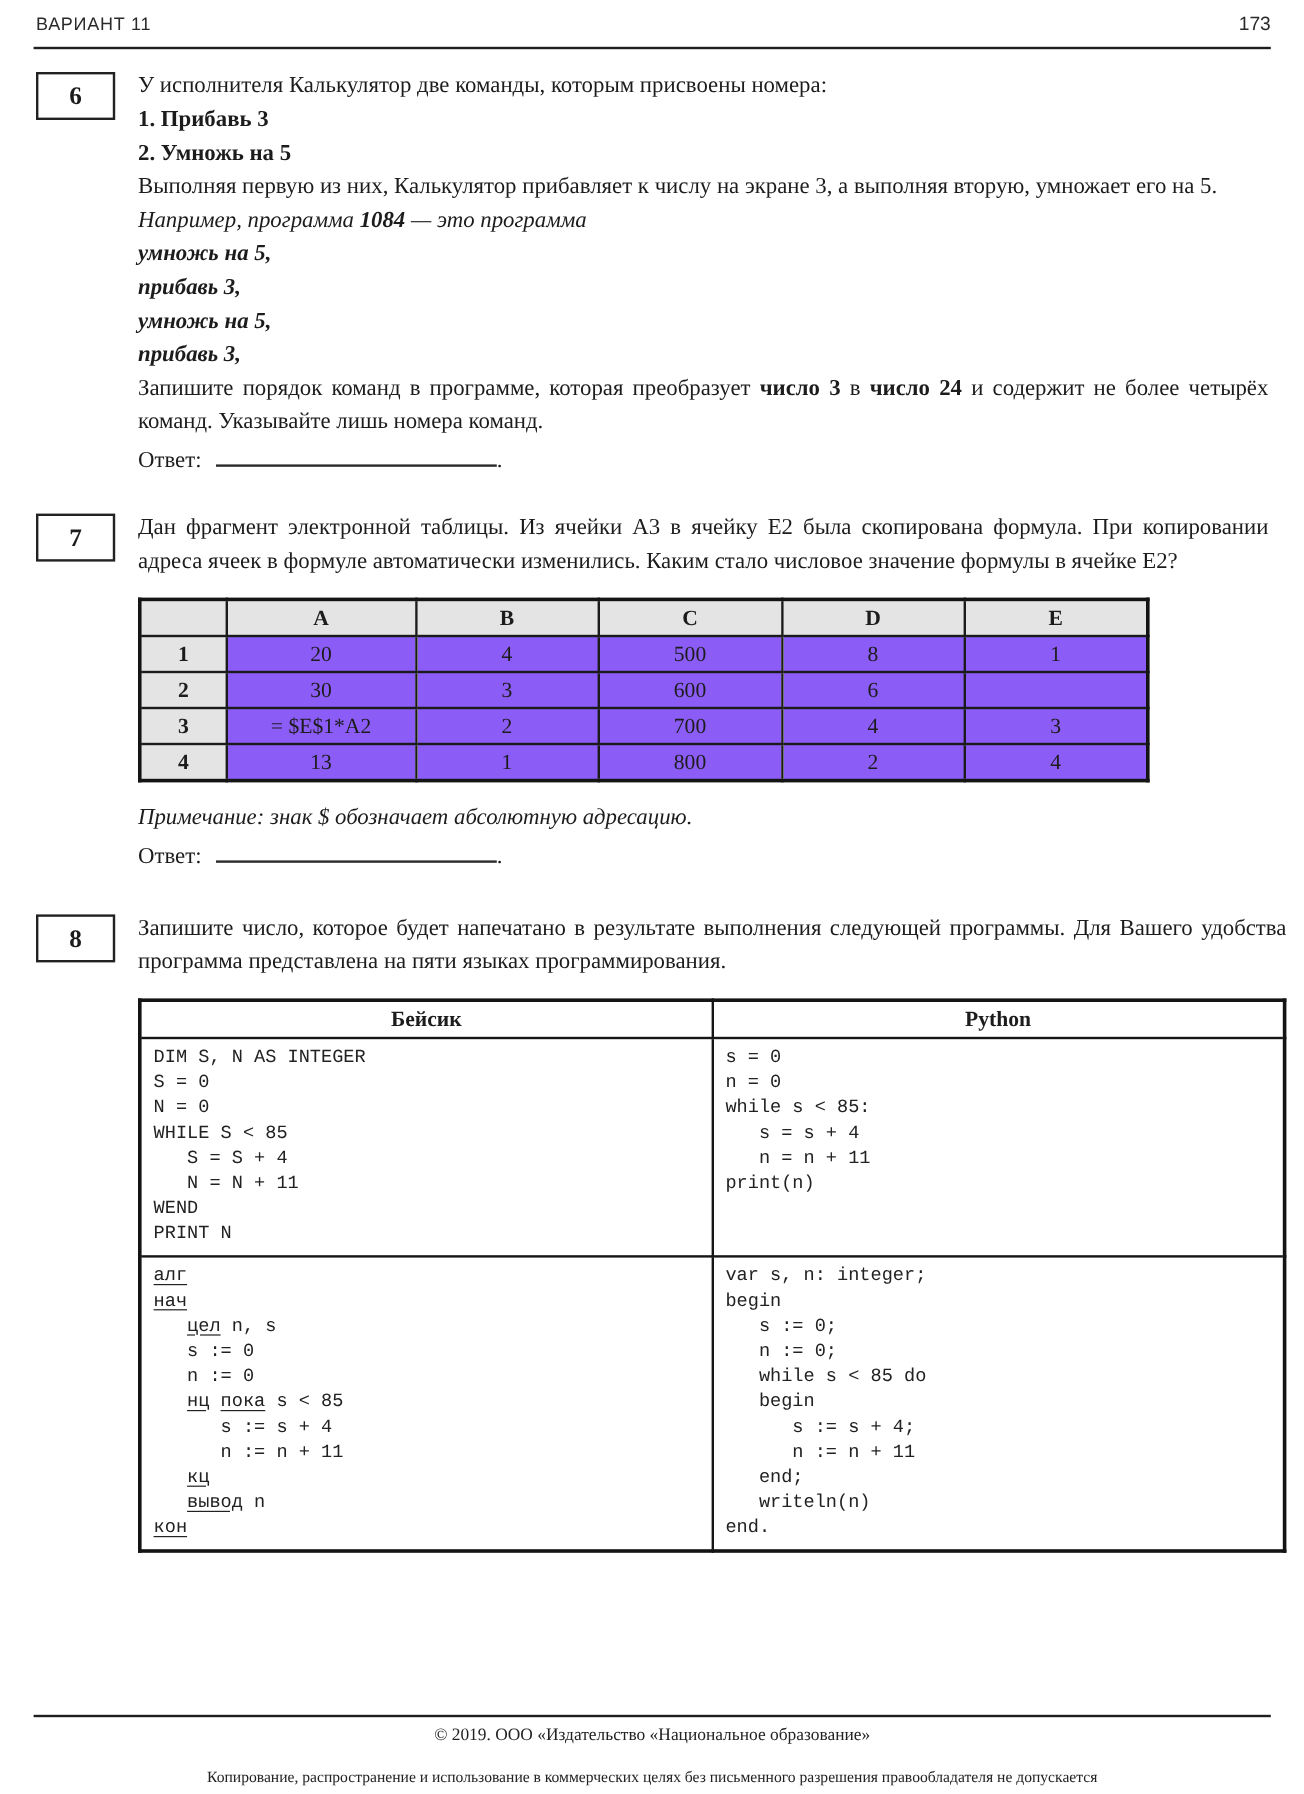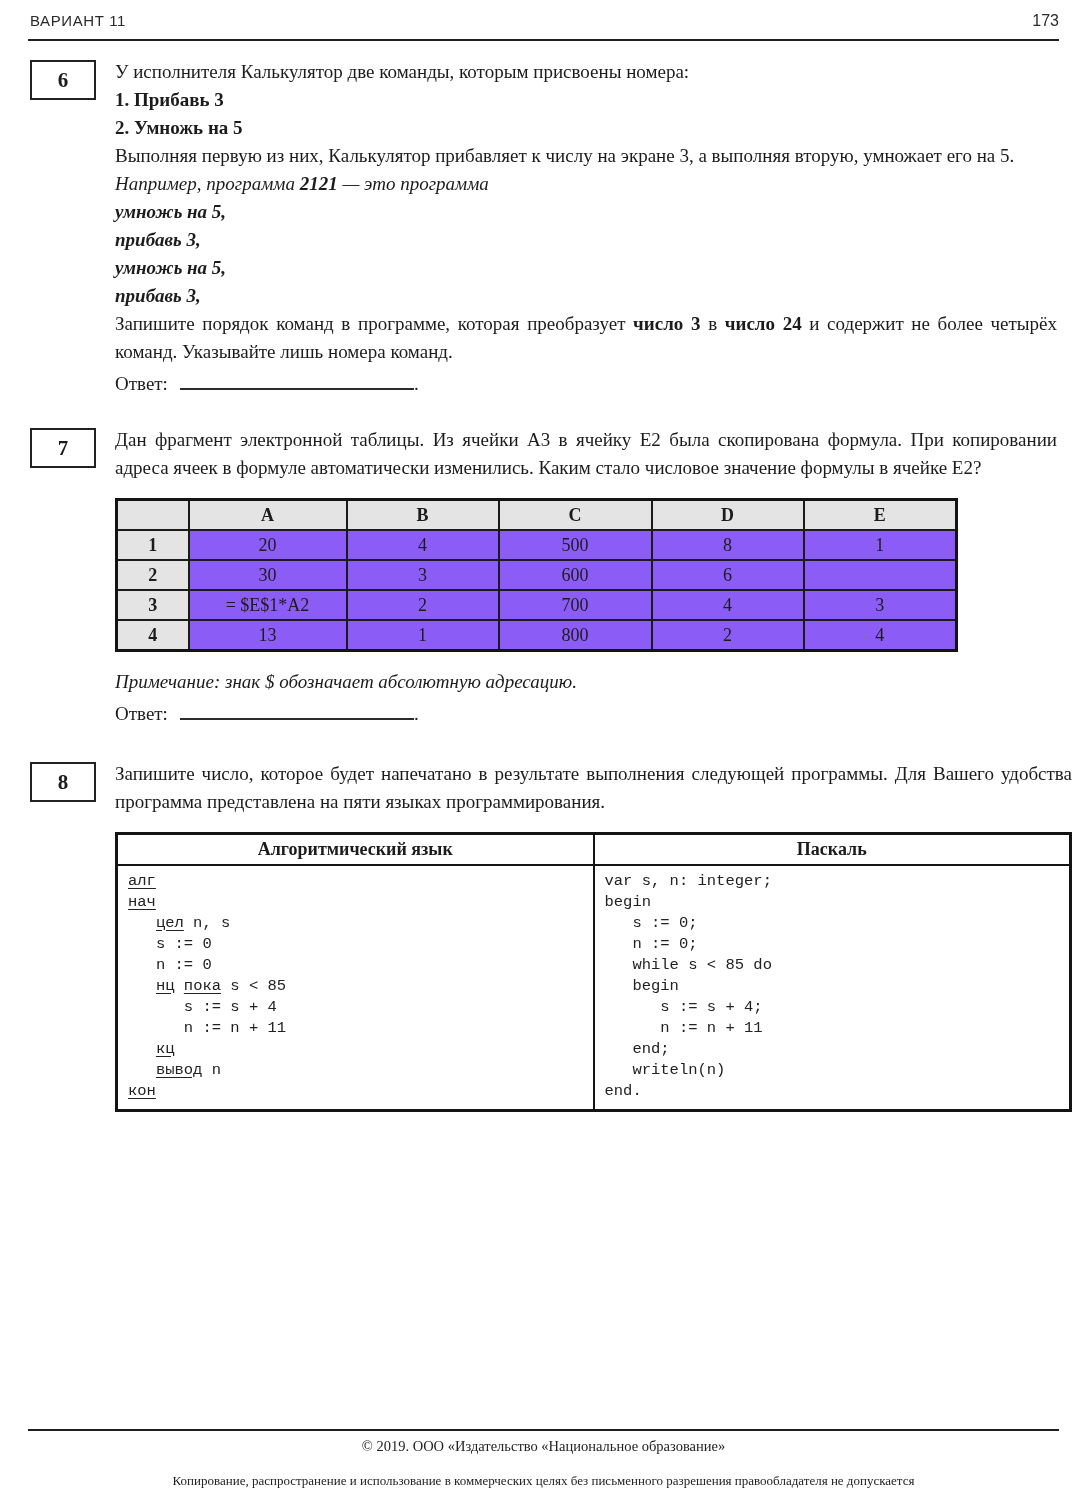--- a/index.html
+++ b/index.html
@@ -100,21 +100,21 @@
     <div class="task-numcol">
       <div class="num-box">
         <span>6</span>
       </div>
     </div>
     <div class="task-body">
       <p>У исполнителя Калькулятор две команды, которым присвоены номера:</p>
       <p class="b">1. Прибавь 3</p>
       <p class="b">2. Умножь на 5</p>
       <p class="just">Выполняя первую из них, Калькулятор прибавляет к числу на экране 3, а выполняя вторую, умножает его на 5.</p>
-      <p class="i"><span>Например, программа </span><span class="seg-b">2121</span><span> — это программа</span></p>
+      <p class="i"><span>Например, программа </span><span class="seg-b">1084</span><span> — это программа</span></p>
       <p class="bi">умножь на 5,</p>
       <p class="bi">прибавь 3,</p>
       <p class="bi">умножь на 5,</p>
       <p class="bi">прибавь 3,</p>
       <p class="just"><span>Запишите порядок команд в программе, которая преобразует </span><span class="seg-b">число 3</span><span> в </span><span class="seg-b">число 24</span><span> и содержит не более четырёх команд. Указывайте лишь номера команд.</span></p>
       <div class="answer-row">
         <span>Ответ:</span><span class="answer-blank"></span><span>.</span>
       </div>
     </div>
   </section>
@@ -199,22 +199,38 @@
     <div class="task-body">
       <p class="just">Запишите число, которое будет напечатано в результате выполнения следующей программы. Для Вашего удобства программа представлена на пяти языках программирования.</p>
 
       <table class="codes">
         <colgroup>
             <col style="width:50%">
             <col style="width:50%">
           </colgroup>
         <tbody>
           <tr>
-            <th>Алгоритмический язык</th>
-            <th>Паскаль</th>
+            <th>Бейсик</th>
+            <th>Python</th>
+          </tr>
+          <tr>
+            <td>DIM S, N AS INTEGER
+S = 0
+N = 0
+WHILE S &lt; 85
+   S = S + 4
+   N = N + 11
+WEND
+PRINT N</td>
+            <td>s = 0
+n = 0
+while s &lt; 85:
+   s = s + 4
+   n = n + 11
+print(n)</td>
           </tr>
           <tr>
             <td><div><span class="seg-u">алг</span></div><div><span class="seg-u">нач</span></div><div><span>   </span><span class="seg-u">цел</span><span> n, s</span></div><div><span>   s := 0</span></div><div><span>   n := 0</span></div><div><span>   </span><span class="seg-u">нц</span><span> </span><span class="seg-u">пока</span><span> s &lt; 85</span></div><div><span>      s := s + 4</span></div><div><span>      n := n + 11</span></div><div><span>   </span><span class="seg-u">кц</span></div><div><span>   </span><span class="seg-u">вывод</span><span> n</span></div><div><span class="seg-u">кон</span></div></td>
             <td>var s, n: integer;
 begin
    s := 0;
    n := 0;
    while s &lt; 85 do
    begin
       s := s + 4;

